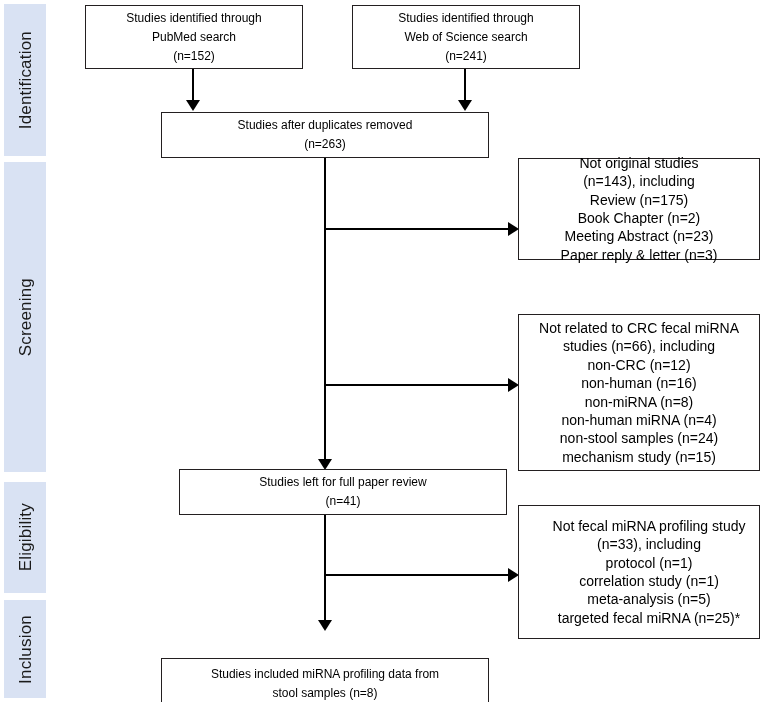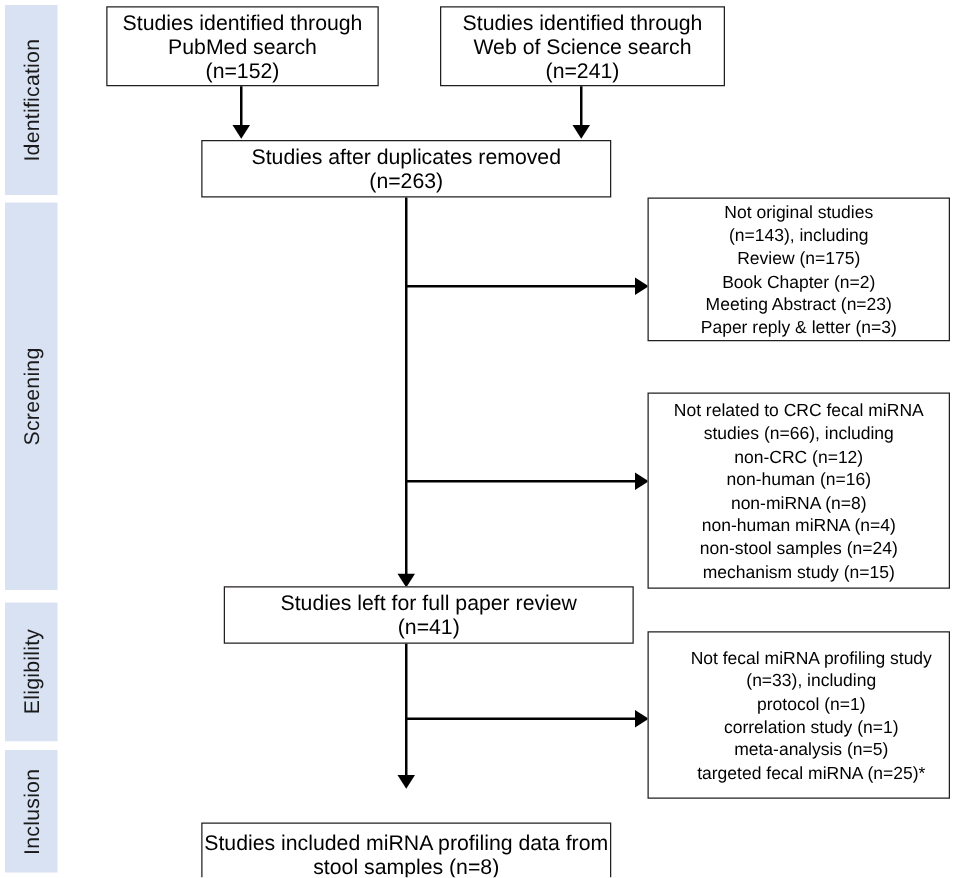--- a/index.html
+++ b/index.html
@@ -48,21 +48,21 @@
     align-items: center;
     justify-content: center;
     text-align: center;
     color: #000000;
   }
   .flow-box .line {
     display: block;
     white-space: nowrap;
   }
 
-  .box-main { font-size: 17px; line-height: 19px; }
+  .box-main { font-size: 12px; line-height: 19px; }
   .box-excl { font-size: 14px;   line-height: 18.4px; }
 
   
   .vline {
     position: absolute;
     width: 2.4px;
     background: #000000;
   }
   .hline {
     position: absolute;
@@ -130,21 +130,21 @@
 
   <div class="vline" style="left:324px; top:158px; height:308px;"></div>
   <div class="arrow-down" style="left:318px; top:459px;"></div>
 
   <div class="hline" style="left:324px; top:228px; width:186px;"></div>
   <div class="arrow-right" style="left:508px; top:222px;"></div>
 
   <div class="hline" style="left:324px; top:384px; width:186px;"></div>
   <div class="arrow-right" style="left:508px; top:378px;"></div>
 
-  <div class="flow-box box-excl" style="left:518px; top:158px; width:242px; height:115px;">
+  <div class="flow-box box-excl" style="left:518px; top:158px; width:242px; height:102px;">
     <span class="line">Not original studies</span>
     <span class="line">(n=143), including</span>
     <span class="line">Review (n=175)</span>
     <span class="line">Book Chapter (n=2)</span>
     <span class="line">Meeting Abstract (n=23)</span>
     <span class="line">Paper reply &amp; letter (n=3)</span>
   </div>
 
   <div class="flow-box box-excl" style="left:518px; top:314px; width:242px; height:157px;">
     <span class="line">Not related to CRC fecal miRNA</span>

